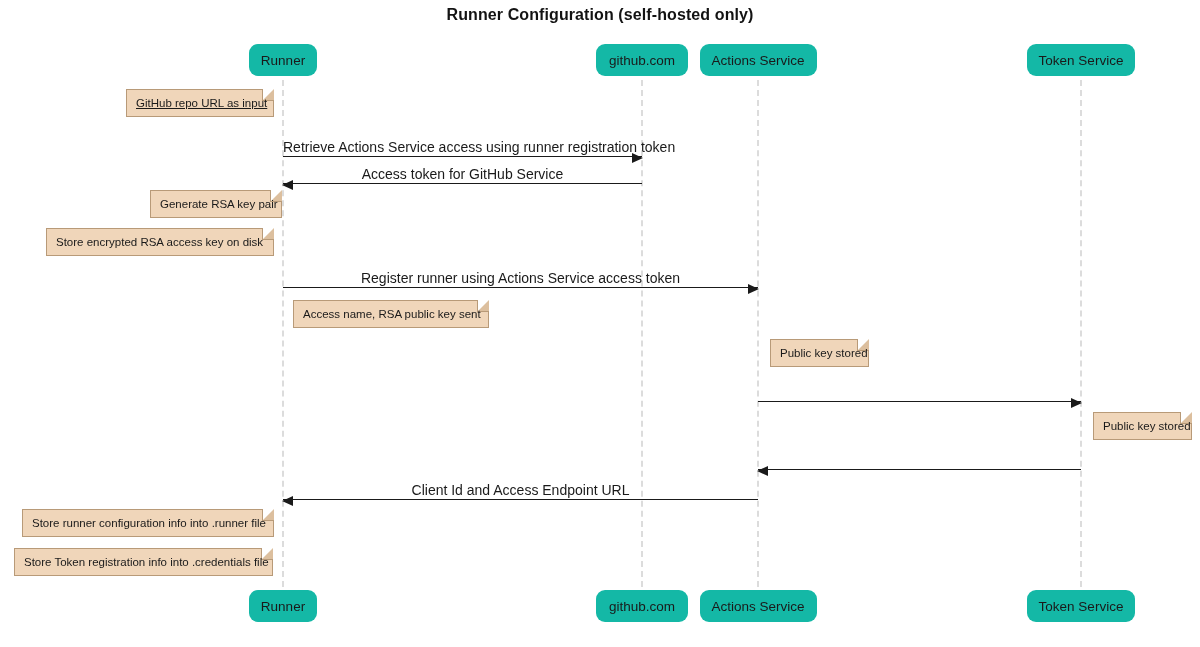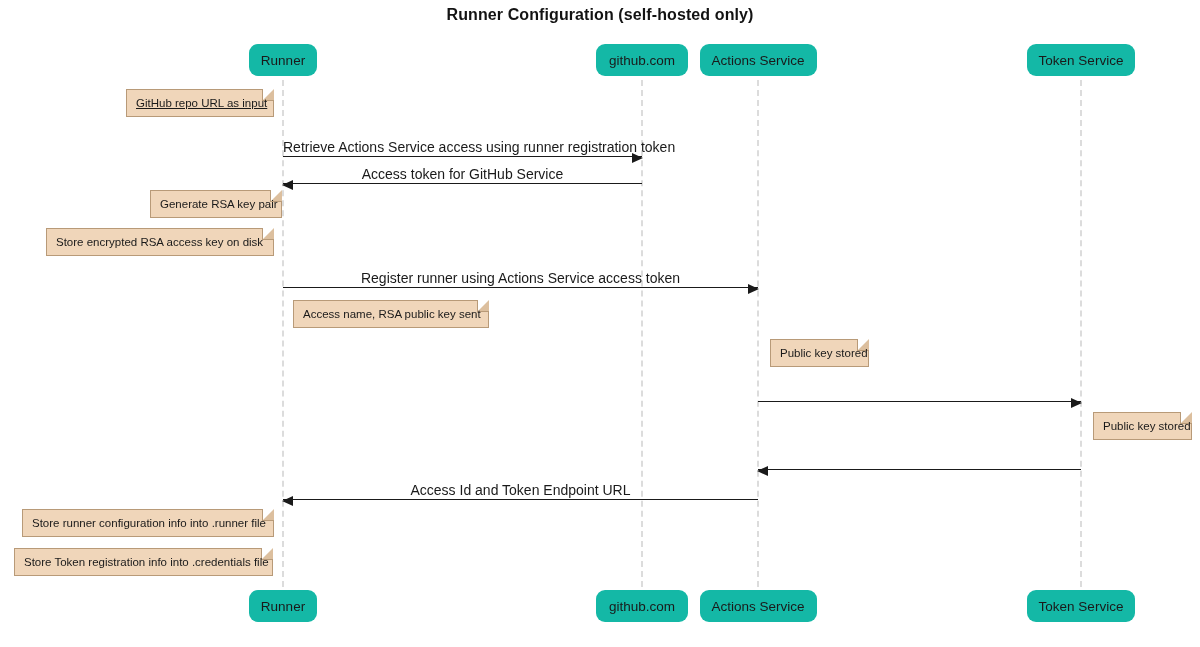--- a/index.html
+++ b/index.html
@@ -194,21 +194,21 @@
         <div class="msg-line"></div>
         <div class="msg-head right"></div>
       </div>
       <div class="message" style="left: 758px; width: 323px; top: 446px;">
         <div class="msg-line"></div>
         <div class="msg-head left"></div>
       </div>
       <div class="message" style="left: 283px; width: 475px; top: 476px;">
         <div class="msg-line"></div>
         <div class="msg-head left"></div>
-        <div class="msg-label">Access Id and Token Endpoint URL</div>
+        <div class="msg-label">Client Id and Access Endpoint URL</div>
       </div>
     </div>
   <div id="notes">
       <div class="note" style="left: 126px; top: 89px; width: 148px; text-decoration: underline;">
         <span>GitHub repo URL as input</span>
       </div>
       <div class="note" style="left: 142px; top: 190px; width: 132px; margin-left: 8px;">
         <span>Generate RSA key pair</span>
       </div>
       <div class="note" style="left: 46px; top: 228px; width: 228px;">

